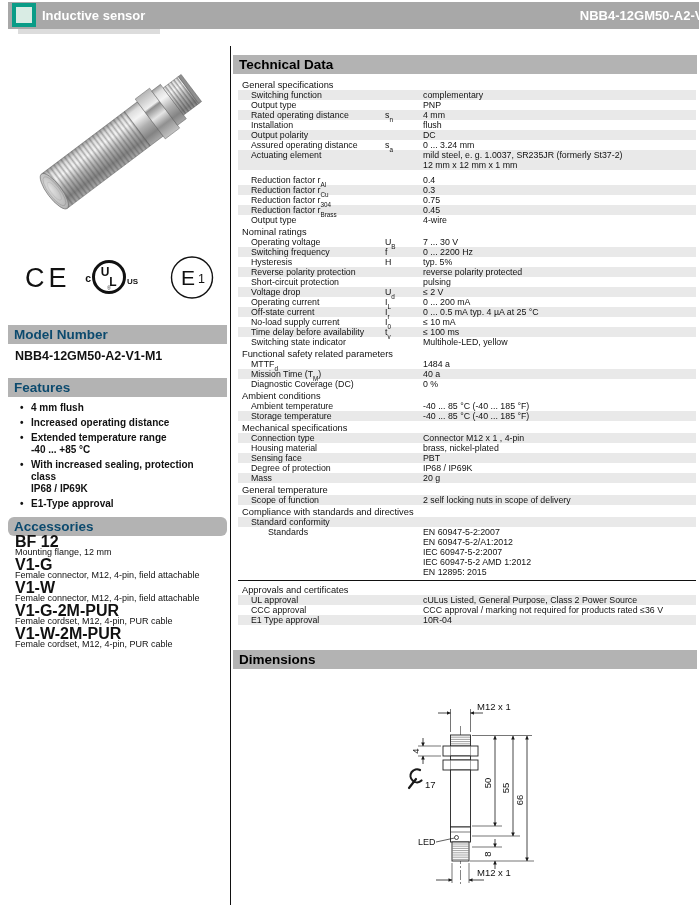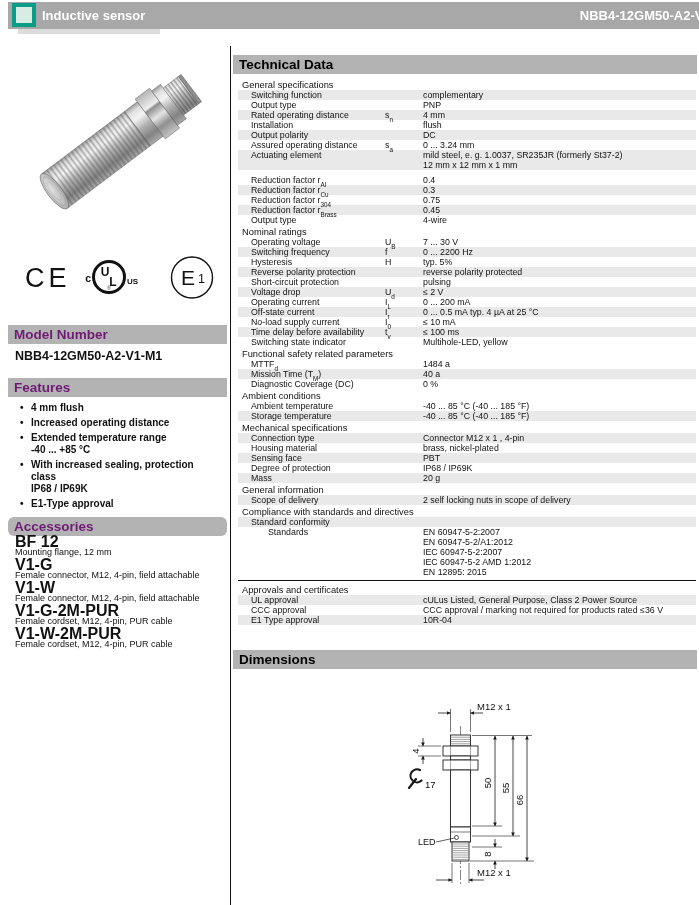--- a/index.html
+++ b/index.html
@@ -11,21 +11,21 @@
   .topbar .brandbox{position:absolute;left:4px;top:1px;width:16px;height:16px;
         border:4px solid var(--accent_teal,#0a9c87);background:var(--accent_fill,#d9ece4);}
   .topbar .ptype{position:absolute;left:34px;top:0;line-height:27px;font-size:13px;font-weight:bold;color:#fff;}
   .topbar .pnum{position:absolute;right:6px;top:0;line-height:27px;font-size:13px;font-weight:bold;color:#fff;}
   .tabshadow{position:absolute;left:18px;top:29px;width:142px;height:5px;background:#dcdcdc;}
 
   .vdivider{position:absolute;left:230px;top:46px;width:1px;height:859px;background:#111;}
 
   
   .lbar{position:absolute;left:8px;width:219px;height:19px;background:var(--section_bar,#b3b3b3);
-        font-size:13.5px;font-weight:bold;line-height:19px;padding-left:6px;box-sizing:border-box;color:#701a75;}
+        font-size:13.5px;font-weight:bold;line-height:19px;padding-left:6px;box-sizing:border-box;color:#0c4a6e;}
   .model-value{position:absolute;left:15px;top:349px;font-size:12.5px;font-weight:bold;}
   .features{position:absolute;left:14px;top:402px;width:208px;margin:0;padding:0;list-style:none;}
   .features li{display:flex;margin:0 0 3px 0;}
   .features .bullet{width:17px;flex:none;font-size:10px;font-weight:bold;line-height:12px;padding-left:6px;box-sizing:border-box;}
   .features .ftext{font-size:10px;font-weight:bold;line-height:12px;}
   .accessories{position:absolute;left:15px;top:536px;width:208px;}
   .acc{margin-bottom:2px;}
   .acc-name{font-size:16px;font-weight:bold;line-height:11px;}
   .acc-desc{font-size:9px;line-height:10px;}
 
@@ -341,23 +341,23 @@
       <div class="t-row">
         <span class="t-label">Degree of protection</span>
         <span class="t-sym"></span>
         <span class="t-val">IP68 / IP69K</span>
       </div>
       <div class="t-row shaded">
         <span class="t-label">Mass</span>
         <span class="t-sym"></span>
         <span class="t-val">20 g</span>
       </div>
-      <div class="t-group">General information</div>
-      <div class="t-row shaded">
-        <span class="t-label">Scope of delivery</span>
+      <div class="t-group">General temperature</div>
+      <div class="t-row shaded">
+        <span class="t-label">Scope of function</span>
         <span class="t-sym"></span>
         <span class="t-val">2 self locking nuts in scope of delivery</span>
       </div>
       <div class="t-group">Compliance with standards and directives</div>
       <div class="t-row shaded">
         <span class="t-label">Standard conformity</span>
         <span class="t-sym"></span>
         <span class="t-val"></span>
       </div>
       <div class="t-row">

